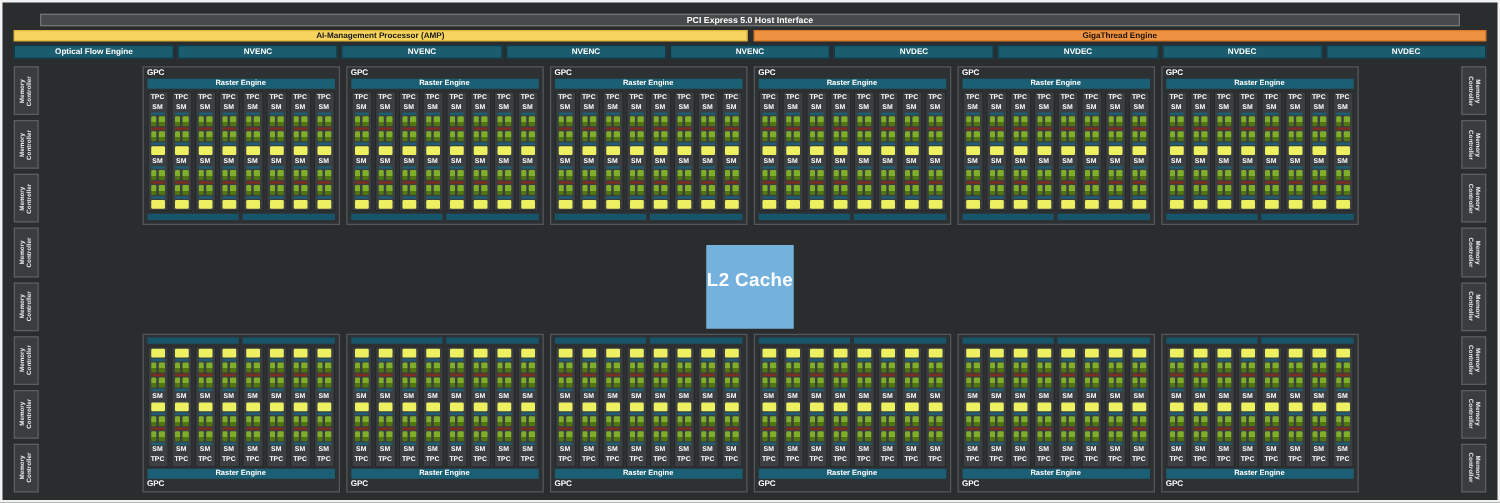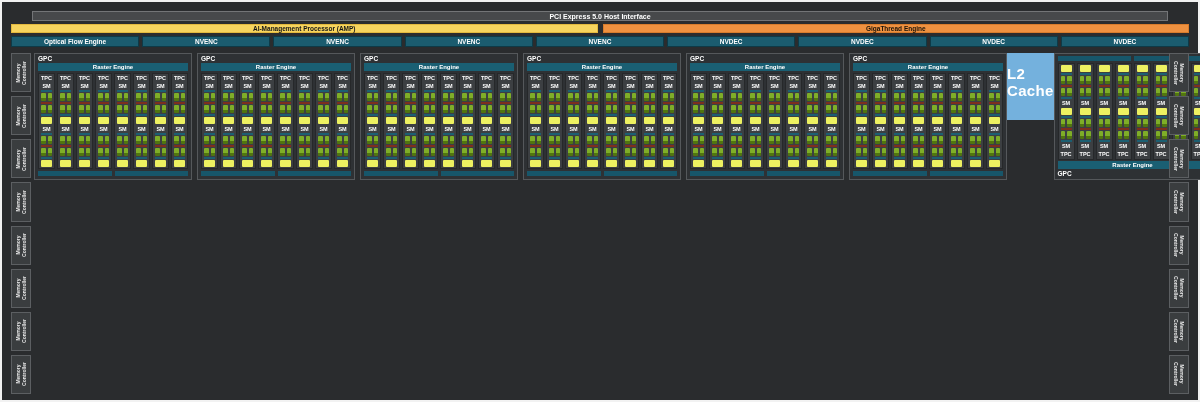--- a/index.html
+++ b/index.html
@@ -44,21 +44,21 @@
   .mem-col{width:20px;display:flex;flex-direction:column;gap:4px;}
   .mem-block{
     flex:1;background:#3a3d3f;border:1px solid #5c5f62;
     display:flex;align-items:center;justify-content:center;overflow:hidden;
   }
   .mem-label{display:flex;flex-direction:column;align-items:center;
     color:#e9e9e9;font-size:5px;font-weight:bold;line-height:1.2;white-space:nowrap;}
   .mem-label.left{transform:rotate(-90deg);}
   .mem-label.right{transform:rotate(90deg);}
 
-  .center{flex:1;display:flex;flex-direction:row;min-width:0;}
+  .center{flex:1;display:flex;flex-direction:column;min-width:0;align-items:center;}
   .gpc-row{display:flex;gap:5px;height:127px;}
   .spacer-a{height:16px;}
   .spacer-b{height:4px;}
   .l2{
     height:67px;background:var(--l2,#74b1dd);
     display:flex;align-items:center;justify-content:center;
     color:#fff;font-size:15px;font-weight:bold;letter-spacing:.3px;
     padding-bottom:10px;
   }
 

